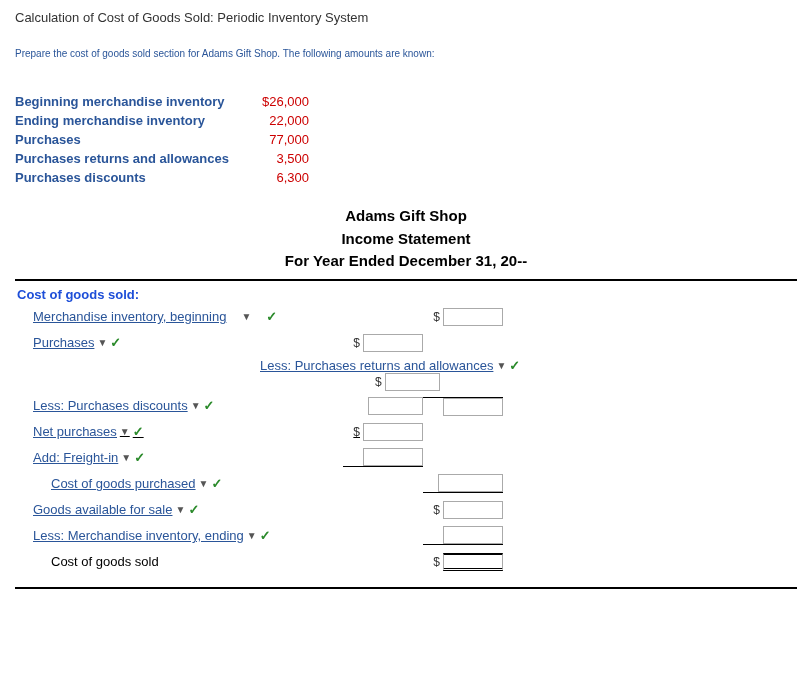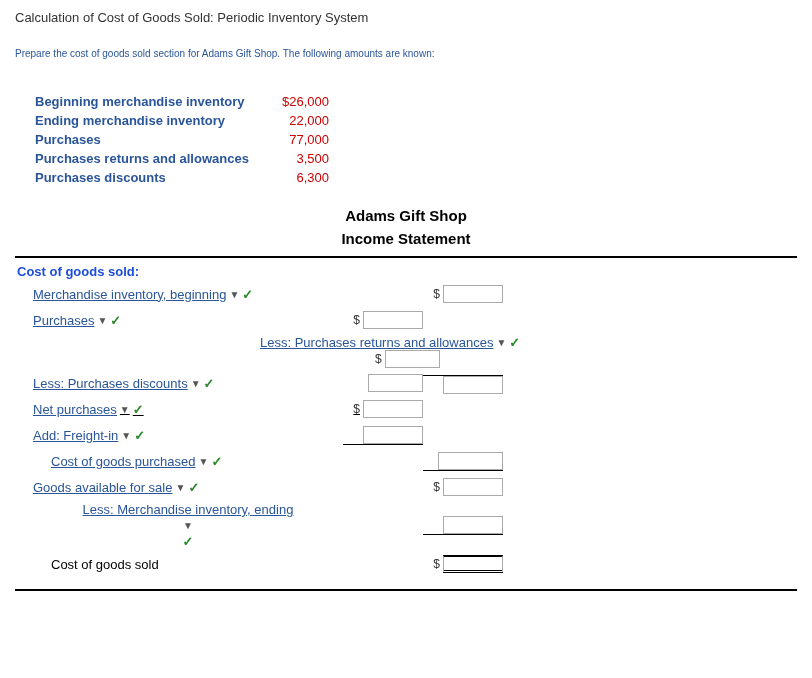--- a/index.html
+++ b/index.html
@@ -19,21 +19,20 @@
     }
 
     .subtitle {
       color: #2a5599;
       font-size: 10px;
       margin-bottom: 18px;
     }
 
     .known-amounts {
       margin-bottom: 18px;
-      margin-left: 20px;
     }
 
     .known-amounts table {
       border-collapse: collapse;
     }
 
     .known-amounts td {
       padding: 2px 6px 2px 0;
       vertical-align: top;
     }
@@ -149,27 +148,28 @@
       <td>Purchases discounts</td>
       <td>6,300</td>
     </tr>
   </tbody>
     </table>
 </div>
 
 <div class="report-header">
   <div>Adams Gift Shop</div>
   <div>Income Statement</div>
+  <div>For Year Ended December 31, 20--</div>
 </div>
 
 <div class="report-container">
   <div class="section-label">Cost of goods sold:</div>
 
   <div class="form-row" style="padding-left:18px;">
-    <div style="width:310px; display:flex; align-items:center; gap:3px;">
+    <div style="width:310px; display:flex; align-items:center; gap:15px;">
       <span class="dropdown-label">Merchandise inventory, beginning</span>
       <span class="dropdown-arrow">▼</span>
       <span class="check-icon">✓</span>
     </div>
     <div style="width:80px;"></div>
     <div style="width:80px; display:flex; align-items:center; justify-content:flex-end; gap:2px;">
       <span class="dollar-sign">$</span>
       <input class="input-box input-md" type="text" value="" style="">
     </div>
   </div>
@@ -258,21 +258,21 @@
       <span class="check-icon">✓</span>
     </div>
     <div style="width:80px;"></div>
     <div style="width:80px; display:flex; align-items:center; justify-content:flex-end; gap:2px;">
       <span class="dollar-sign">$</span>
       <input class="input-box input-md" type="text" value="" style="">
     </div>
   </div>
 
   <div class="form-row" style="padding-left:18px;">
-    <div style="width:310px; display:flex; align-items:center; gap:3px;flex-direction:column;">
+    <div style="width:310px; display:flex; align-items:center; gap:3px;">
       <span class="dropdown-label">Less: Merchandise inventory, ending</span>
       <span class="dropdown-arrow">▼</span>
       <span class="check-icon">✓</span>
     </div>
     <div style="width:80px;"></div>
     <div style="width:80px; display:flex; align-items:center; justify-content:flex-end; gap:2px; border-bottom:1px solid #000;">
       <input class="input-box input-md" type="text" value="" style="">
     </div>
   </div>
 

